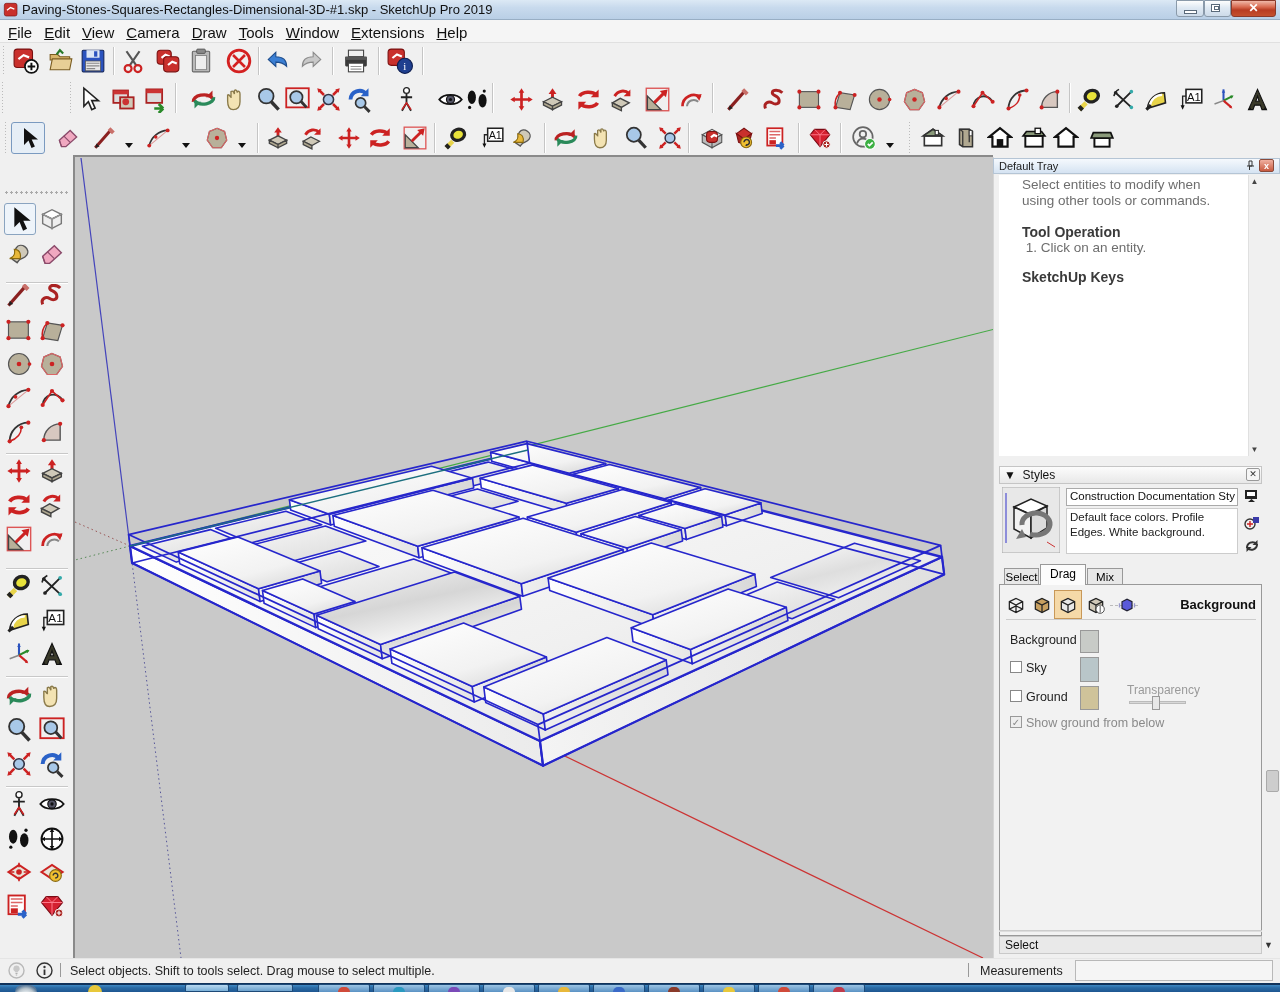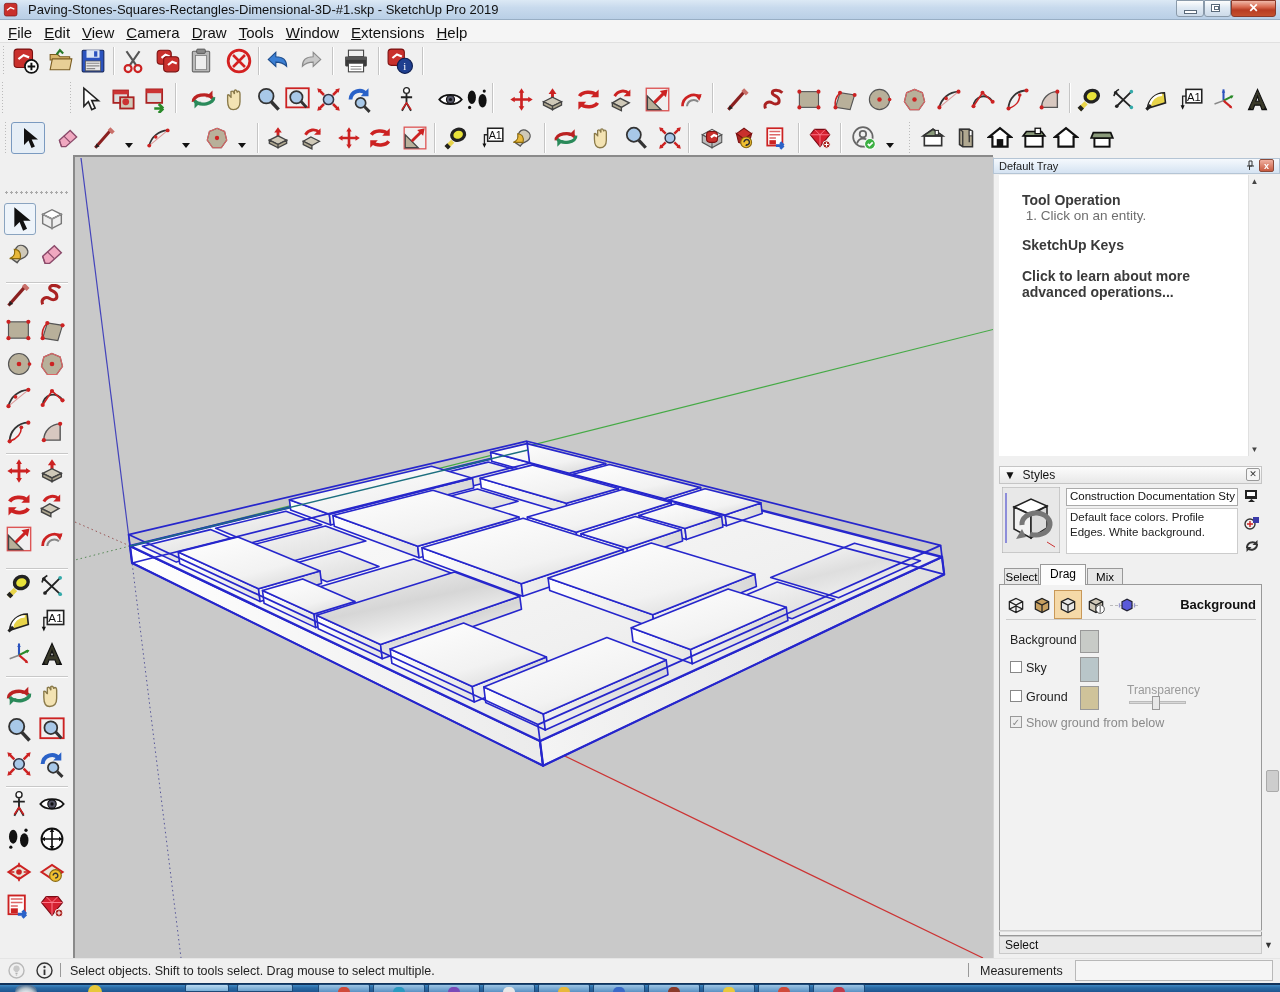--- a/index.html
+++ b/index.html
@@ -6,21 +6,21 @@
 .hdl{position:absolute;width:3px;background-image:repeating-linear-gradient(#bbb 0 1px,transparent 1px 3px);background-size:1px 100%;background-repeat:repeat-y}
 .menu{display:inline-block;padding:4px 6px;font-size:15px;color:#111}
 .menu u{text-decoration:underline}
 
 </style></head><body>
 <div style="position:absolute;left:0px;top:0px;width:1280px;height:20px;background:linear-gradient(#dce9f5,#c8daed 40%,#b9cfe6);border-bottom:1px solid #98aec4"></div>
 <div style="position:absolute;left:3px;top:2px;width:16px;height:16px;"><svg width="16" height="16" viewBox="0 0 24 24">
       <rect x="2" y="2" width="19" height="19" rx="3" fill="#c9302c" stroke="#7a1010" stroke-width="1"></rect>
       <path d="M6 12.450000000000001 l5.32 -4.18 l5.7 2.28" stroke="#fff" stroke-width="2" fill="none"></path>
     </svg></div>
-<div style="position:absolute;left:28px;top:2px;width:760px;height:16px;font-size:13px;color:#111">Paving-Stones-Squares-Rectangles-Dimensional-3D-#1.skp - SketchUp Pro 2019</div>
+<div style="position:absolute;left:22px;top:2px;width:760px;height:16px;font-size:13px;color:#111">Paving-Stones-Squares-Rectangles-Dimensional-3D-#1.skp - SketchUp Pro 2019</div>
 <div style="position:absolute;left:1176px;top:0px;width:28px;height:17px;background:linear-gradient(#fdfefe,#dfe9f3 45%,#cddbe9);border:1px solid #8a9aaa;border-radius:0 0 3px 3px">
     <div style="position:absolute;left:7px;top:9px;width:13px;height:4px;background:#fff;border:1px solid #5a6a7a"></div>
   </div>
 <div style="position:absolute;left:1204px;top:0px;width:27px;height:17px;background:linear-gradient(#fdfefe,#dfe9f3 45%,#cddbe9);border:1px solid #8a9aaa;border-radius:0 0 3px 3px">
     <div style="position:absolute;left:6px;top:3px;width:9px;height:8px;background:#fff;border:1.5px solid #5a6a7a"></div>
     <div style="position:absolute;left:9px;top:5px;width:5px;height:4px;background:#fff;border:1.5px solid #5a6a7a"></div>
   </div>
 <div style="position:absolute;left:1231px;top:0px;width:45px;height:17px;background:linear-gradient(#f0b8a8,#d86a50 40%,#b83c22 60%,#c4502e);border:1px solid #8a3a2a;border-radius:0 0 3px 3px;color:#fff;font-weight:bold;font-size:12px;text-align:center;line-height:15px">✕</div>
 <div style="position:absolute;left:0px;top:20px;width:1280px;height:23px;background:#f5f5f5;border-bottom:1px solid #e0e0e0"></div>
 <div style="position:absolute;left:2px;top:20px;width:900px;height:23px;"><span class="menu"><u>F</u>ile</span><span class="menu"><u>E</u>dit</span><span class="menu"><u>V</u>iew</span><span class="menu"><u>C</u>amera</span><span class="menu"><u>D</u>raw</span><span class="menu"><u>T</u>ools</span><span class="menu"><u>W</u>indow</span><span class="menu"><u>E</u>xtensions</span><span class="menu"><u>H</u>elp</span></div>
@@ -802,27 +802,27 @@
       </g>
     </svg></div>
 <div style="position:absolute;left:993px;top:157px;width:287px;height:801px;background:#f0f0f0;border-left:1px solid #d5d5d5"></div>
 <div style="position:absolute;left:993px;top:158px;width:287px;height:16px;background:linear-gradient(#f5f9fd,#d5e3f2);border:1px solid #b5c5d5;font-size:11px;color:#222;padding:1px 5px">Default Tray</div>
 <div style="position:absolute;left:1245px;top:160px;width:10px;height:12px;font-size:10px;color:#333"><svg width="9" height="11">
       <path d="M4 1h3v5H4zM2 6h7M4.5 6v4" stroke="#333" fill="none"></path>
     </svg></div>
 <div style="position:absolute;left:1259px;top:159px;width:15px;height:13px;background:linear-gradient(#f0b0a0,#c85a40);border:1px solid #8a4a3a;border-radius:2px;color:#fff;font-size:9px;text-align:center;line-height:12px;font-weight:bold">x</div>
 <div style="position:absolute;left:999px;top:175px;width:250px;height:281px;background:#fff"></div>
 <div style="position:absolute;left:1022px;top:177px;width:222px;height:279px;font-size:13.5px;line-height:16px;overflow:hidden">
+    <div style="color:#6e6e6e">Select entities to modify when<br>using other tools or commands.</div>
     <div style="height:15px"></div>
     <div style="color:#3a3a3a;font-weight:bold;font-size:14px">Tool Operation</div>
     <div style="color:#6e6e6e">&nbsp;1. Click on an entity.</div>
     <div style="height:13px"></div>
     <div style="color:#3a3a3a;font-weight:bold;font-size:14px">SketchUp Keys</div>
     <div style="height:15px"></div>
-    <div style="color:#3a3a3a;font-weight:bold;font-size:14px">Click to learn about more<br>advanced operations...</div>
   </div>
 <div style="position:absolute;left:1248px;top:175px;width:13px;height:281px;background:#f0f0f0;border-left:1px solid #e0e0e0"></div>
 <div style="position:absolute;left:1250px;top:177px;width:9px;height:9px;font-size:8px;color:#444;text-align:center;line-height:9px">▲</div>
 <div style="position:absolute;left:1250px;top:445px;width:9px;height:9px;font-size:8px;color:#444;text-align:center;line-height:9px">▼</div>
 <div style="position:absolute;left:999px;top:466px;width:263px;height:18px;background:linear-gradient(#fcfcfc,#e8e8e8);border:1px solid #c5c5c5;font-size:12px;color:#111;padding:1px 4px">▼&nbsp;&nbsp;Styles</div>
 <div style="position:absolute;left:1246px;top:468px;width:14px;height:13px;border:1px solid #999;border-radius:2px;background:#f5f5f5;font-size:9px;text-align:center;line-height:11px;color:#333">✕</div>
 <div style="position:absolute;left:1002px;top:487px;width:58px;height:66px;"><svg width="58" height="66" viewBox="0 0 58 66">
       <rect x="0" y="0" width="58" height="66" fill="#e8e8e8" stroke="#aaa"></rect>
       <path d="M12 20 29 12l16 7-17 8z" fill="#fff" stroke="#222" stroke-width="1.5"></path>
       <path d="M12 20v22l17 9V28z" fill="#f2f2f2" stroke="#222" stroke-width="1.5"></path>

